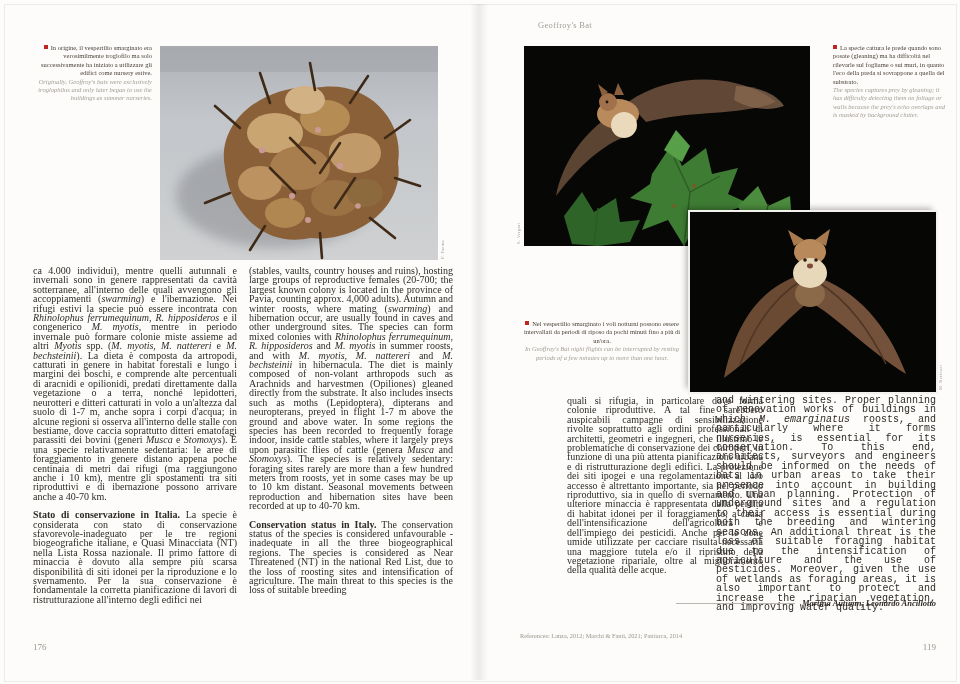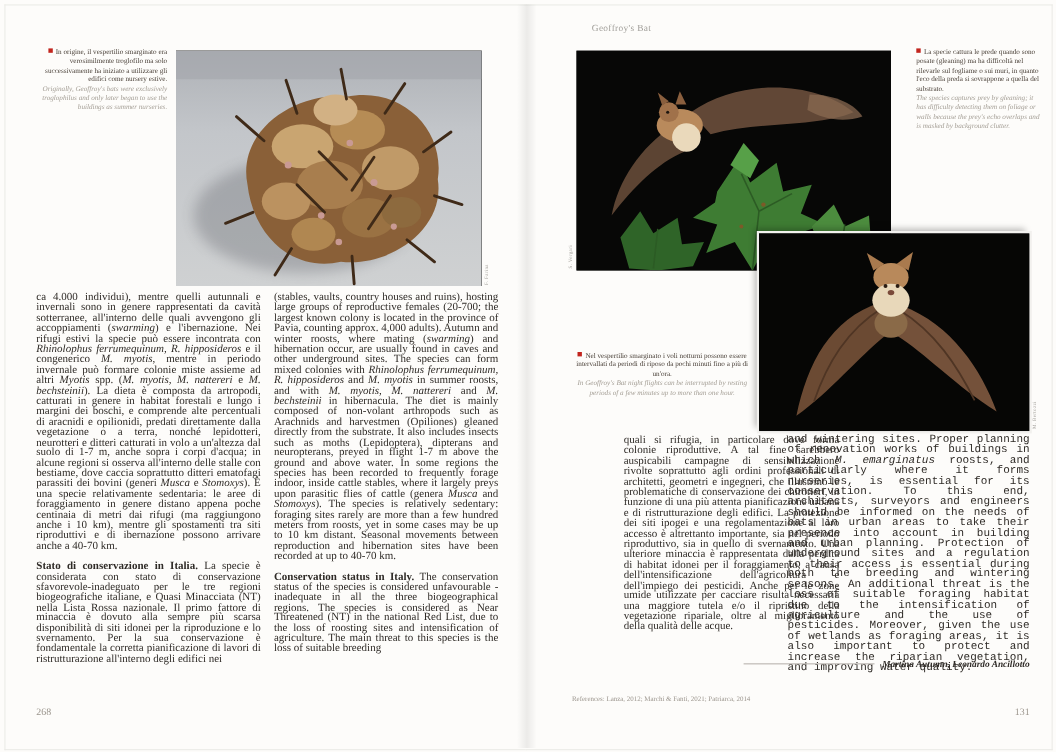--- a/index.html
+++ b/index.html
@@ -120,21 +120,21 @@
 
   <div class="col colL1">
       <p><span>ca 4.000 individui), mentre quelli autunnali e invernali sono in genere rappresentati da cavità sotterranee, all'interno delle quali avvengono gli accoppiamenti (</span><span class="st-i">swarming</span><span>) e l'ibernazione. Nei rifugi estivi la specie può essere incontrata con </span><span class="st-i">Rhinolophus ferrumequinum, R. hipposideros</span><span> e il congenerico </span><span class="st-i">M. myotis</span><span>, mentre in periodo invernale può formare colonie miste assieme ad altri </span><span class="st-i">Myotis</span><span> spp. (</span><span class="st-i">M. myotis, M. nattereri</span><span> e </span><span class="st-i">M. bechsteinii</span><span>). La dieta è composta da artropodi, catturati in genere in habitat forestali e lungo i margini dei boschi, e comprende alte percentuali di aracnidi e opilionidi, predati direttamente dalla vegetazione o a terra, nonché lepidotteri, neurotteri e ditteri catturati in volo a un'altezza dal suolo di 1-7 m, anche sopra i corpi d'acqua; in alcune regioni si osserva all'interno delle stalle con bestiame, dove caccia soprattutto ditteri ematofagi parassiti dei bovini (generi </span><span class="st-i">Musca</span><span> e </span><span class="st-i">Stomoxys</span><span>). È una specie relativamente sedentaria: le aree di foraggiamento in genere distano appena poche centinaia di metri dai rifugi (ma raggiungono anche i 10 km), mentre gli spostamenti tra siti riproduttivi e di ibernazione possono arrivare anche a 40-70 km.</span></p>
       <p><span class="st-b">Stato di conservazione in Italia.</span><span> La specie è considerata con stato di conservazione sfavorevole-inadeguato per le tre regioni biogeografiche italiane, e Quasi Minacciata (NT) nella Lista Rossa nazionale. Il primo fattore di minaccia è dovuto alla sempre più scarsa disponibilità di siti idonei per la riproduzione e lo svernamento. Per la sua conservazione è fondamentale la corretta pianificazione di lavori di ristrutturazione all'interno degli edifici nei</span></p>
     </div>
   <div class="col colL2">
       <p><span>(stables, vaults, country houses and ruins), hosting large groups of reproductive females (20-700; the largest known colony is located in the province of Pavia, counting approx. 4,000 adults). Autumn and winter roosts, where mating (</span><span class="st-i">swarming</span><span>) and hibernation occur, are usually found in caves and other underground sites. The species can form mixed colonies with </span><span class="st-i">Rhinolophus ferrumequinum, R. hipposideros</span><span> and </span><span class="st-i">M. myotis</span><span> in summer roosts, and with </span><span class="st-i">M. myotis, M. nattereri</span><span> and </span><span class="st-i">M. bechsteinii</span><span> in hibernacula. The diet is mainly composed of non-volant arthropods such as Arachnids and harvestmen (Opiliones) gleaned directly from the substrate. It also includes insects such as moths (Lepidoptera), dipterans and neuropterans, preyed in flight 1-7 m above the ground and above water. In some regions the species has been recorded to frequently forage indoor, inside cattle stables, where it largely preys upon parasitic flies of cattle (genera </span><span class="st-i">Musca</span><span> and </span><span class="st-i">Stomoxys</span><span>). The species is relatively sedentary: foraging sites rarely are more than a few hundred meters from roosts, yet in some cases may be up to 10 km distant. Seasonal movements between reproduction and hibernation sites have been recorded at up to 40-70 km.</span></p>
       <p><span class="st-b">Conservation status in Italy.</span><span> The conservation status of the species is considered unfavourable - inadequate in all the three biogeographical regions. The species is considered as Near Threatened (NT) in the national Red List, due to the loss of roosting sites and intensification of agriculture. The main threat to this species is the loss of suitable breeding</span></p>
     </div>
 
-  <div class="pagenum left">268</div>
+  <div class="pagenum left">176</div>
 
   <div class="title-en">Geoffroy's Bat</div>
 
   <div class="photo photoB">
     <svg width="286" height="200" viewBox="0 0 286 200" xmlns="http://www.w3.org/2000/svg">
       <rect width="286" height="200" fill="#070706"></rect>
       <g>
         <path d="M128,128 L148,98 L158,120 L182,102 L188,128 L214,122 L204,148 L226,158 L196,168 L202,190 L172,178 L160,200 L144,174 L118,184 L128,158 L106,152 L126,138 Z" fill="#3e7c33"></path>
         <path d="M40,170 L58,146 L70,166 L92,152 L96,176 L116,174 L106,196 L74,200 L48,198 Z" fill="#2f6428"></path>
         <path d="M214,160 L234,140 L244,160 L266,150 L268,176 L248,190 L224,186 Z" fill="#4c8c3e"></path>
@@ -204,14 +204,14 @@
       <p><span>and wintering sites. Proper planning of renovation works of buildings in which </span><span class="st-i">M. emarginatus</span><span> roosts, and particularly where it forms nurseries, is essential for its conservation. To this end, architects, surveyors and engineers should be informed on the needs of bats in urban areas to take their presence into account in building and urban planning. Protection of underground sites and a regulation to their access is essential during both the breeding and wintering seasons. An additional threat is the loss of suitable foraging habitat due to the intensification of agriculture and the use of pesticides. Moreover, given the use of wetlands as foraging areas, it is also important to protect and increase the riparian vegetation, and improving water quality.</span></p>
     </div>
 
   <div class="authors-row">
     <div class="authors-rule"></div>
     <div class="authors">Martina Autumn, Leonardo Ancillotto</div>
   </div>
 
   <div class="references">References: Lanza, 2012; Marchi &amp; Fanti, 2021; Patriarca, 2014</div>
 
-  <div class="pagenum right">131</div>
+  <div class="pagenum right">119</div>
 </div>
 
 </body></html>

